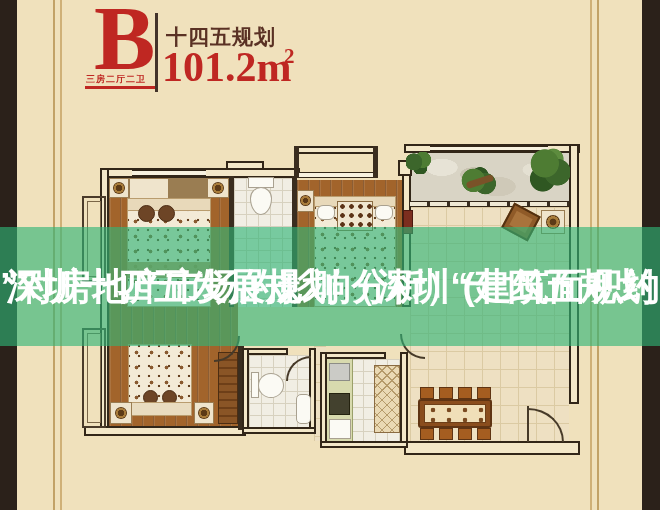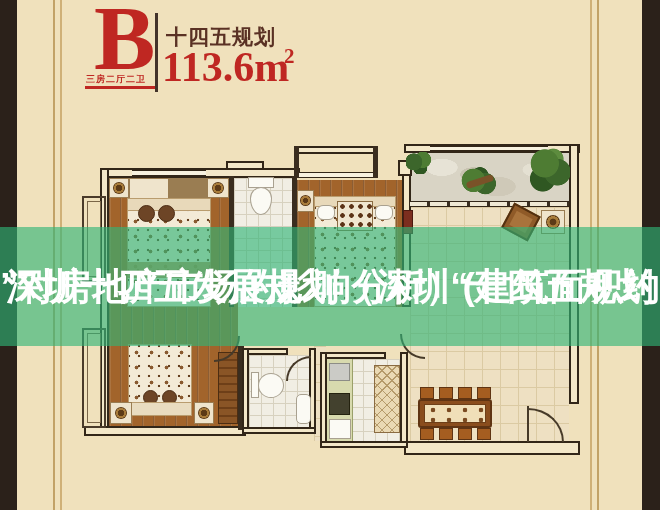--- a/index.html
+++ b/index.html
@@ -58,21 +58,21 @@
   <div class="fline lt" style="left:60px;"></div>
   <div class="fline lt" style="left:590px;"></div>
   <div class="fline" style="left:597px;"></div>
 
   <div style="left:0;top:0;width:660px;height:100px;">
     <div class="unit-letter">B</div>
     <div class="unit-note">三房二厅二卫</div>
     <div class="unit-underline"></div>
     <div class="hdr-divider"></div>
     <div class="unit-layout">十四五规划</div>
-    <div class="unit-area"><span style="position:static">113.6</span><span style="position:static">m</span></div>
+    <div class="unit-area"><span style="position:static">101.2</span><span style="position:static">m</span></div>
     <div class="unit-area-sup">2</div>
   </div>
 
   <div style="left:0;top:0;width:660px;height:510px;">
 
     <div class="wood" style="left:109px;top:178px;width:120px;height:129px;"></div>
     <div class="wfloor" style="left:234px;top:178px;width:58px;height:129px;"></div>
     <div class="wood" style="left:297px;top:180px;width:105px;height:127px;"></div>
     <div class="stone" style="left:410px;top:153px;width:159px;height:48px;"></div>
     <div class="tile" style="left:410px;top:207px;width:159px;height:234px;"></div>

